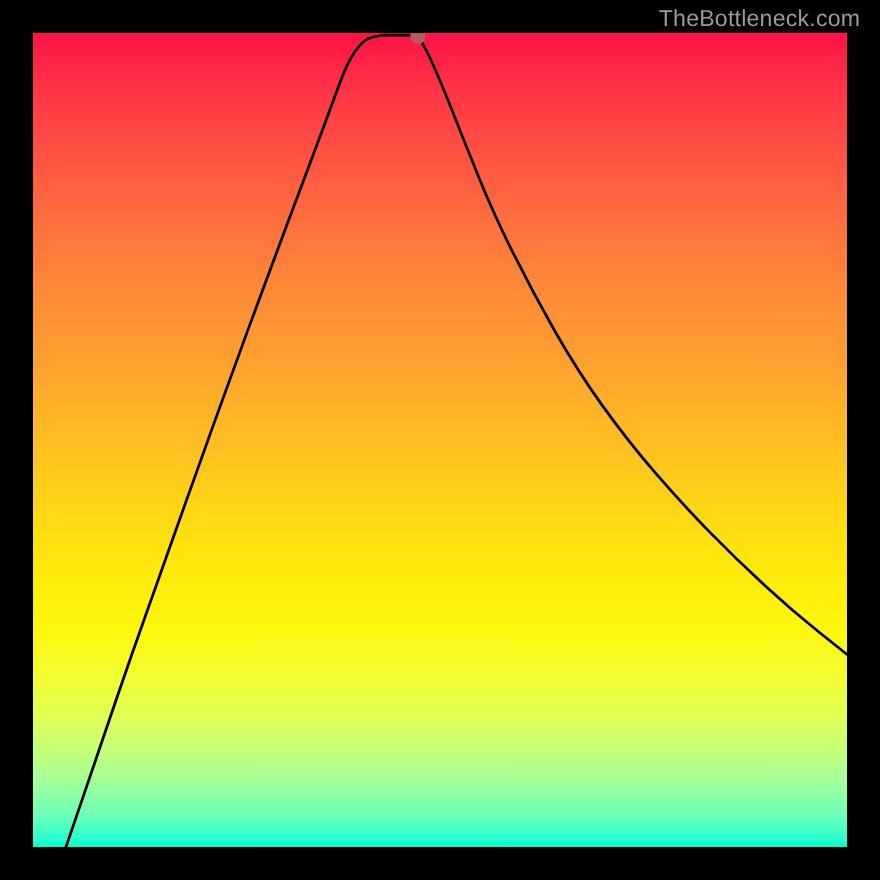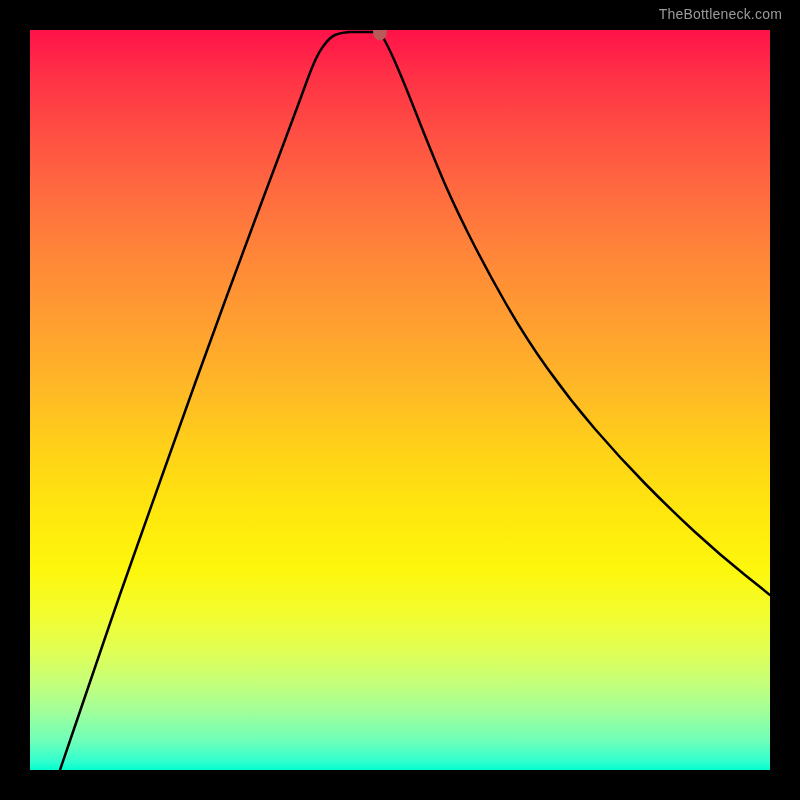--- a/index.html
+++ b/index.html
@@ -43,21 +43,21 @@
       #2cffcf 99%,
       #00ffcd 100%
     );
     overflow: hidden;
   }
   .watermark {
     position: absolute;
     top: 6px;
     right: 18px;
     color: #9a9a9a;
-    font-size: 14px;
+    font-size: 21px;
     font-weight: 500;
     letter-spacing: 0.2px;
     user-select: none;
   }
   svg.curve {
     position: absolute;
     left: 0;
     top: 0;
     width: 740px;
     height: 740px;

